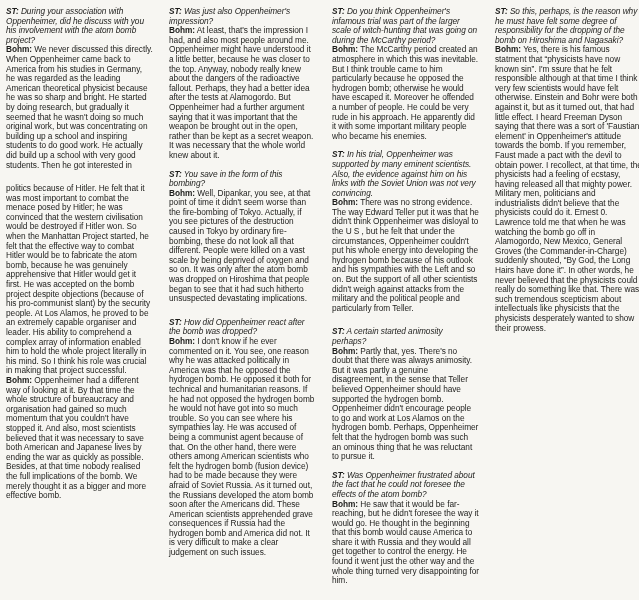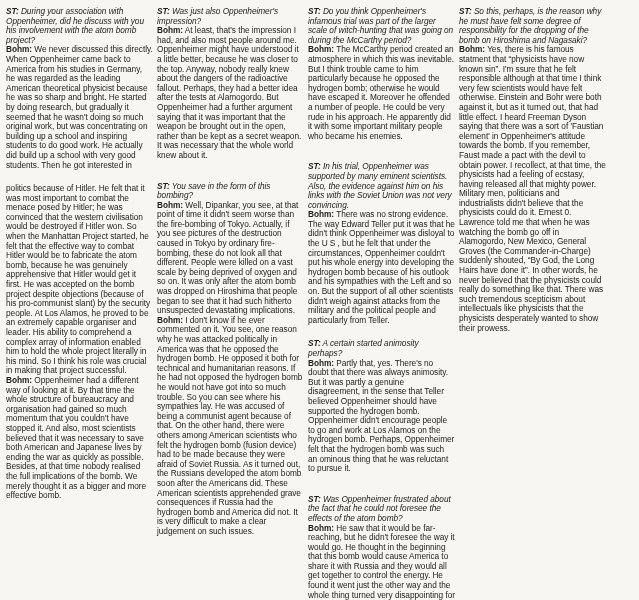--- a/index.html
+++ b/index.html
@@ -5,37 +5,37 @@
   html, body { margin: 0; padding: 0; }
   body {
     width: 639px; height: 600px;
     background: #f7f6f2;
     color: #1d1d1b;
     font-family: "Liberation Sans", sans-serif;
     overflow: hidden;
   }
   .page {
     display: flex;
-    gap: 4px;
+    gap: 16px;
     padding: 7px 5px 0 6px;
     box-sizing: border-box;
     width: 639px; height: 528px;
   }
   .col {
     flex: 0 0 147px;
     width: 147px;
     font-size: 8.3px;
     line-height: 9.6px;
     letter-spacing: -0.05px;
     text-align: left;
   }
   p { margin: 0; }
   .q { font-style: italic; }
   .sp { font-weight: bold; }
-  .gap { margin-top: 21px; }
+  .gap { margin-top: 9px; }
   .gap-sm { margin-top: 14px; }
 </style>
 </head>
 <body>
 
 <div class="page">
 
   <div class="col">
     <p class="q"><span class="sp">ST:</span>
       <span>During your association with Oppenheimer, did he discuss with you his involvement with the atom bomb project?</span></p>
@@ -48,20 +48,22 @@
 
   <div class="col">
     <p class="q"><span class="sp">ST:</span>
       <span>Was just also Oppenheimer's impression?</span></p>
     <p class="a"><span class="sp">Bohm:</span>
       <span>At least, that's the impression I had, and also most people around me. Oppenheimer might have understood it a little better, because he was closer to the top. Anyway, nobody really knew about the dangers of the radioactive fallout. Perhaps, they had a better idea after the tests at Alamogordo. But Oppenheimer had a further argument saying that it was important that the weapon be brought out in the open, rather than be kept as a secret weapon. It was necessary that the whole world knew about it.</span></p>
     <p class="q gap"><span class="sp">ST:</span>
       <span>You save in the form of this bombing?</span></p>
     <p class="a"><span class="sp">Bohm:</span>
       <span>Well, Dipankar, you see, at that point of time it didn't seem worse than the fire-bombing of Tokyo. Actually, if you see pictures of the destruction caused in Tokyo by ordinary fire-bombing, these do not look all that different. People were killed on a vast scale by being deprived of oxygen and so on. It was only after the atom bomb was dropped on Hiroshima that people began to see that it had such hitherto unsuspected devastating implications.</span></p>
+    <p class="q gap-sm"><span class="sp">ST:</span>
+      <span>How did Oppenheimer react after the bomb was dropped?</span></p>
     <p class="a"><span class="sp">Bohm:</span>
       <span>I don't know if he ever commented on it. You see, one reason why he was attacked politically in America was that he opposed the hydrogen bomb. He opposed it both for technical and humanitarian reasons. If he had not opposed the hydrogen bomb he would not have got into so much trouble. So you can see where his sympathies lay. He was accused of being a communist agent because of that. On the other hand, there were others among American scientists who felt the hydrogen bomb (fusion device) had to be made because they were afraid of Soviet Russia. As it turned out, the Russians developed the atom bomb soon after the Americans did. These American scientists apprehended grave consequences if Russia had the hydrogen bomb and America did not. It is very difficult to make a clear judgement on such issues.</span></p>
   </div>
 
   <div class="col">
     <p class="q"><span class="sp">ST:</span>
       <span>Do you think Oppenheimer's infamous trial was part of the larger scale of witch-hunting that was going on during the McCarthy period?</span></p>
     <p class="a"><span class="sp">Bohm:</span>
       <span>The McCarthy period created an atmosphere in which this was inevitable. But I think trouble came to him particularly because he opposed the hydrogen bomb; otherwise he would have escaped it. Moreover he offended a number of people. He could be very rude in his approach. He apparently did it with some important military people who became his enemies.</span></p>
     <p class="q gap"><span class="sp">ST:</span>

